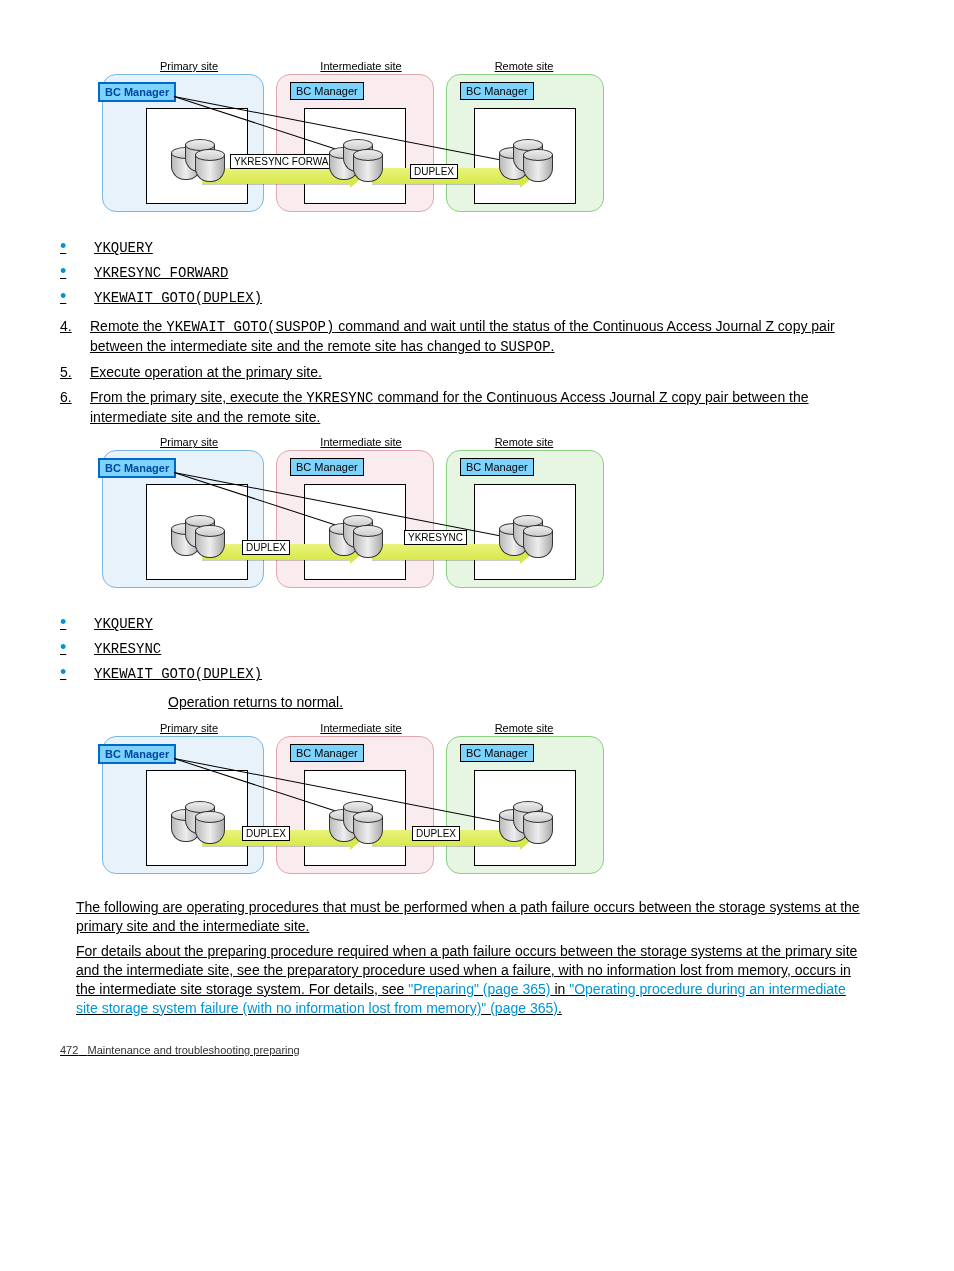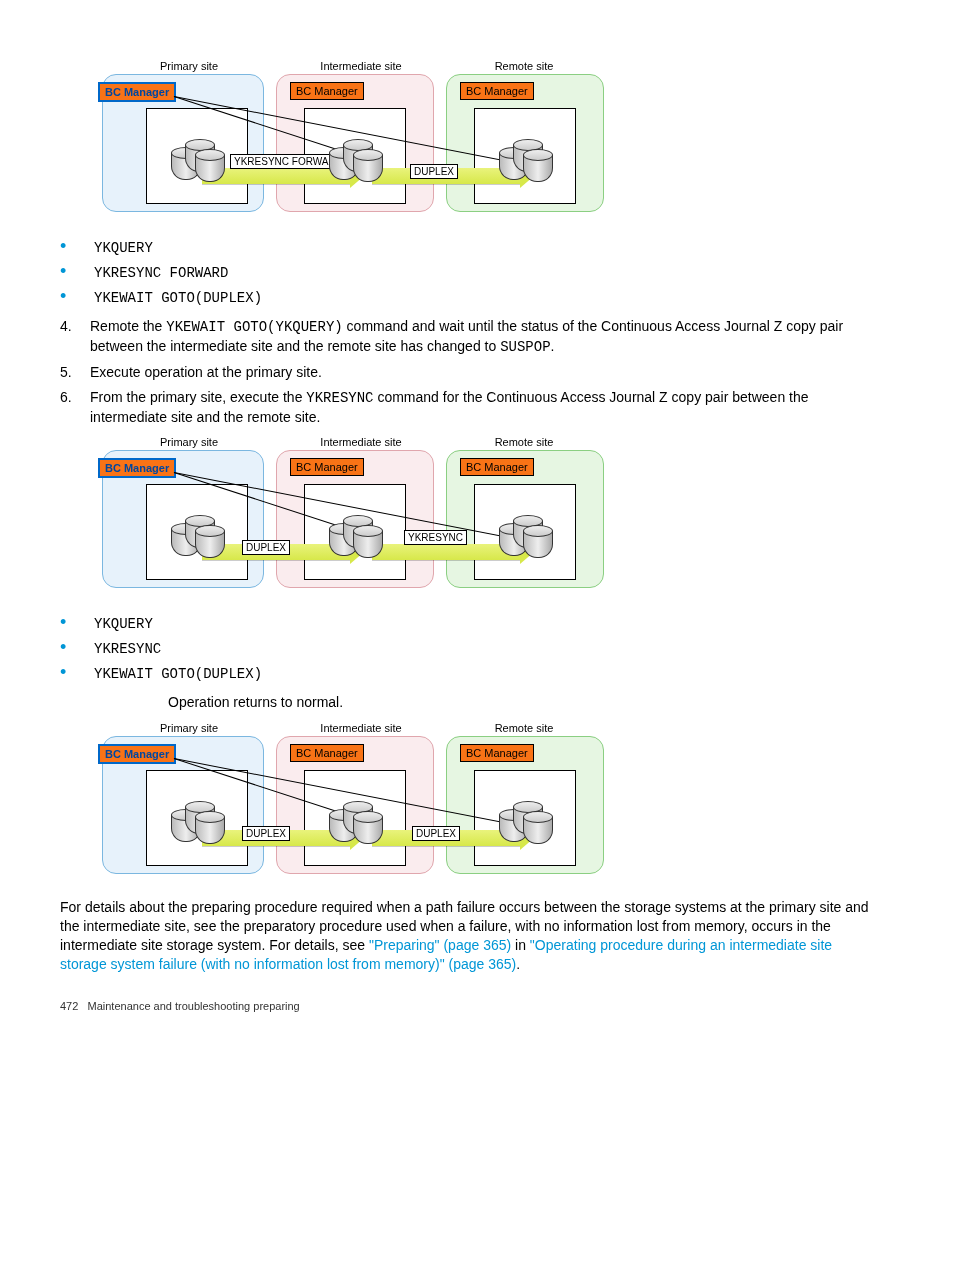--- a/index.html
+++ b/index.html
@@ -6,20 +6,21 @@
     margin: 0;
     padding: 0;
     background: #fff;
     font-family: Arial, Helvetica, sans-serif;
     font-size: 14px;
     color: #000;
     width: 954px;
   }
   .page {
     padding: 50px 76px 30px 60px;
+    text-decoration: underline;
   }
   .indent1 { margin-left: 70px; }
   .indent2 { margin-left: 108px; }
   ul.cmdlist {
     list-style: none;
     padding: 0;
     margin: 6px 0 10px 0;
   }
   ul.cmdlist li {
     display: flex;
@@ -53,21 +54,21 @@
     margin: 20px 0 8px 0;
     line-height: 1.25;
   }
   h3.sub {
     color: #0096d6;
     font-weight: normal;
     font-size: 18px;
     margin: 14px 0 6px 0;
   }
   p.body {
-    margin: 6px 0;
+    margin: 6px 16px;
     line-height: 1.35;
   }
   a.link { color: #0096d6; text-decoration: none; }
   .footer {
     font-size: 11px;
     color: #333;
     margin-top: 26px;
   }
 
   
@@ -87,21 +88,21 @@
     border:1px solid;
     top:0; bottom:0;
     height:136px;
   }
   .primary { left:0; width:160px; background:#e7f2fb; border-color:#7bb7e0;}
   .inter   { left:174px; width:156px; background:#faecee; border-color:#e0a6ad;}
   .remote  { left:344px; width:156px; background:#e6f6e2; border-color:#8bcf82;}
   .bcm {
     position:absolute;
     font-size:11px;
-    background:#f97316;
+    background:#7dd3fc;
     border:1px solid #000;
     padding:2px 5px;
     top:8px;
   }
   .bcm.active { border:2px solid #0068c9; color:#0047a0; font-weight:bold; left:-4px;}
   .dbgroup {
     position:absolute;
     top:34px;
     width:100px; height:94px;
     border:1px solid #000;
@@ -234,21 +235,21 @@
       </li>
     <li>
         <span class="mono">YKEWAIT GOTO(DUPLEX)</span>
       </li>
   </ul>
 
   <ol class="steps indent1">
     <li>
       <span class="num">4.</span>
       <span class="body">
-        <span>Remote the </span><span class="mono">YKEWAIT GOTO(YKQUERY)</span><span> command and wait until the status of the Continuous Access Journal Z copy pair between the intermediate site and the remote site has changed to </span><span class="mono">SUSPOP</span><span>.</span>
+        <span>Remote the </span><span class="mono">YKEWAIT GOTO(SUSPOP)</span><span> command and wait until the status of the Continuous Access Journal Z copy pair between the intermediate site and the remote site has changed to </span><span class="mono">SUSPOP</span><span>.</span>
       </span>
     </li>
     <li>
       <span class="num">5.</span>
       <span class="body">Execute operation at the primary site.</span>
     </li>
     <li>
       <span class="num">6.</span>
       <span class="body">
         <span>From the primary site, execute the </span><span class="mono">YKRESYNC</span><span> command for the Continuous Access Journal Z copy pair between the intermediate site and the remote site.</span>
@@ -403,20 +404,21 @@
         </div>
       <div class="arrowband arrow1"></div>
       <div class="arrowband arrow2"></div>
       <div class="connline" style="left:72px; top:22px; width:186px; transform:rotate(18deg);"></div>
       <div class="connline" style="left:72px; top:22px; width:370px; transform:rotate(11deg);"></div>
       <div class="arrowlbl" style="left:140px; top:90px;">DUPLEX</div>
       <div class="arrowlbl" style="left:310px; top:90px;">DUPLEX</div>
     </div>
   </div>
 
+  <p class="body indent1">The following are operating procedures that must be performed when a path failure occurs between the storage systems at the primary site and the intermediate site.</p>
 
   <p class="body indent1">
     <span>For details about the preparing procedure required when a path failure occurs between the storage systems at the primary site and the intermediate site, see the preparatory procedure used when a failure, with no information lost from memory, occurs in the intermediate site storage system. For details, see </span><a class="link">"Preparing" (page 365)</a><span> in </span><a class="link">"Operating procedure during an intermediate site storage system failure (with no information lost from memory)" (page 365)</a><span>.</span>
   </p>
 
   <div class="footer">
     <span>472</span>&nbsp;&nbsp;&nbsp;<span>Maintenance and troubleshooting preparing</span>
   </div>
 
 </div>

